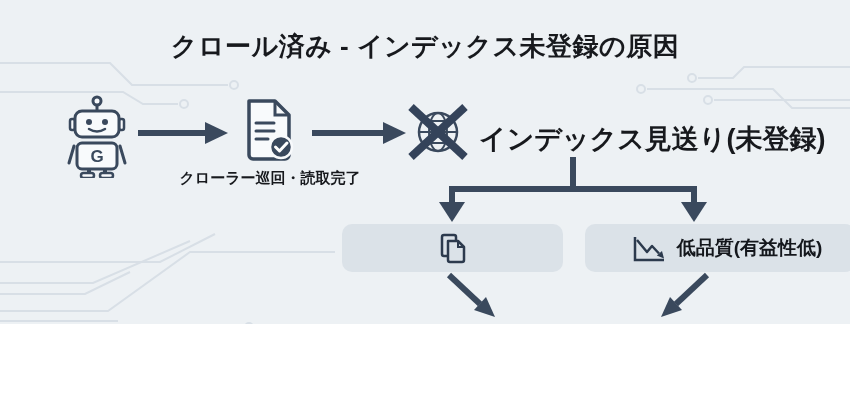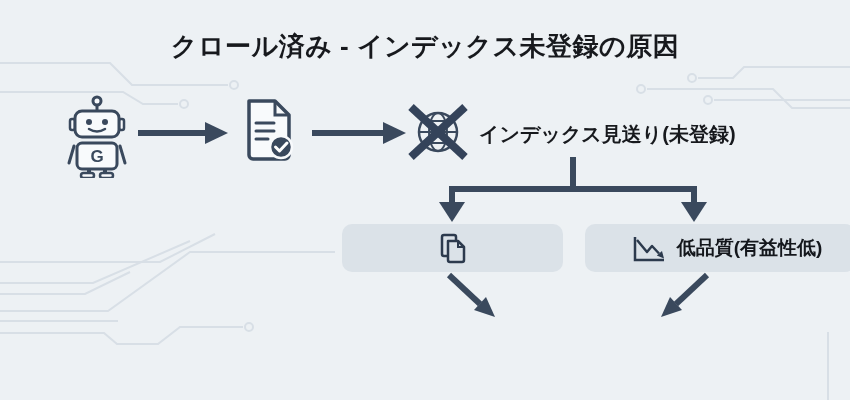--- a/index.html
+++ b/index.html
@@ -1,34 +1,34 @@
 <!DOCTYPE html>
 <html><head>
 <meta charset="utf-8">
 <style>
   html,body{margin:0;padding:0;}
   .stage{
-    position:relative;width:850px;height:400px;overflow:hidden;
+    position:relative;width:850px;height:324px;overflow:hidden;
     background:#edf1f4;
     font-family:"Liberation Sans","DejaVu Sans",sans-serif;
     color:#15181d;
   }
   svg{display:block;}
   .layer{position:absolute;left:0;top:0;width:850px;height:400px;pointer-events:none;}
   .title{
     position:absolute;left:0;top:29px;width:850px;text-align:center;
     font-size:26px;font-weight:700;letter-spacing:.5px;color:#17191d;
   }
   .caption{
     position:absolute;left:155px;top:169px;width:230px;text-align:center;
     font-size:15px;font-weight:700;color:#17191d;
   }
   .node-label{
     position:absolute;left:479px;top:121px;width:340px;
-    font-size:20px;font-weight:700;color:#17191d;white-space:nowrap;
+    font-size:27px;font-weight:700;color:#17191d;white-space:nowrap;
   }
   .cause-box{
     position:absolute;height:48px;border-radius:10px;background:#dbe2e8;
     display:flex;align-items:center;justify-content:center;gap:10px;
     font-size:19px;font-weight:700;color:#14171c;
   }
   .box-dup{left:342px;top:224px;width:221px;}
   .box-lowq{left:585px;top:224px;width:257px;padding-left:13px;}
   .box-outcome{left:427px;top:319px;width:302px;}
   .box-text{white-space:nowrap;}
@@ -114,20 +114,21 @@
     <path d="M34,2 V16 H48" fill="none" stroke="#3a495d" stroke-width="3"></path>
     <g stroke="#3a495d" stroke-width="3" stroke-linecap="round">
       <line x1="15" y1="24" x2="33" y2="24"></line>
       <line x1="15" y1="32" x2="33" y2="32"></line>
       <line x1="15" y1="40" x2="27" y2="40"></line>
     </g>
     <circle cx="40" cy="48" r="11" fill="#3a495d" stroke="#f8fafc" stroke-width="2.5"></circle>
     <path d="M34.5,48 l4,4 l7.5,-8" fill="none" stroke="#ffffff" stroke-width="3" stroke-linecap="round" stroke-linejoin="round"></path>
   </svg>
 
+  <div class="caption">クローラー巡回・読取完了</div>
 
   <svg class="abs" style="left:407px;top:104px;" width="62" height="58" viewBox="0 0 62 58">
     <g stroke="#3a495d" fill="none">
       <circle cx="31" cy="28" r="19" stroke-width="2.5"></circle>
       <ellipse cx="31" cy="28" rx="9" ry="19" stroke-width="2"></ellipse>
       <line x1="12" y1="28" x2="50" y2="28" stroke-width="2"></line>
       <line x1="16" y1="17" x2="46" y2="17" stroke-width="2"></line>
       <line x1="16" y1="39" x2="46" y2="39" stroke-width="2"></line>
     </g>
     <g stroke="#34435a" stroke-width="8">

